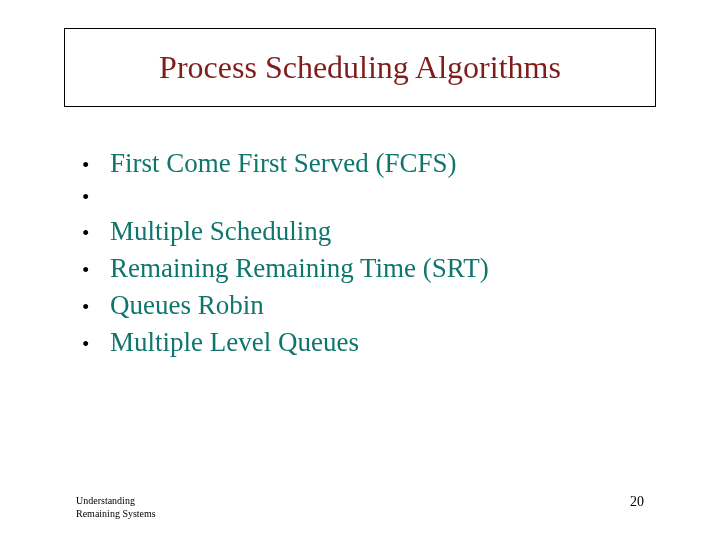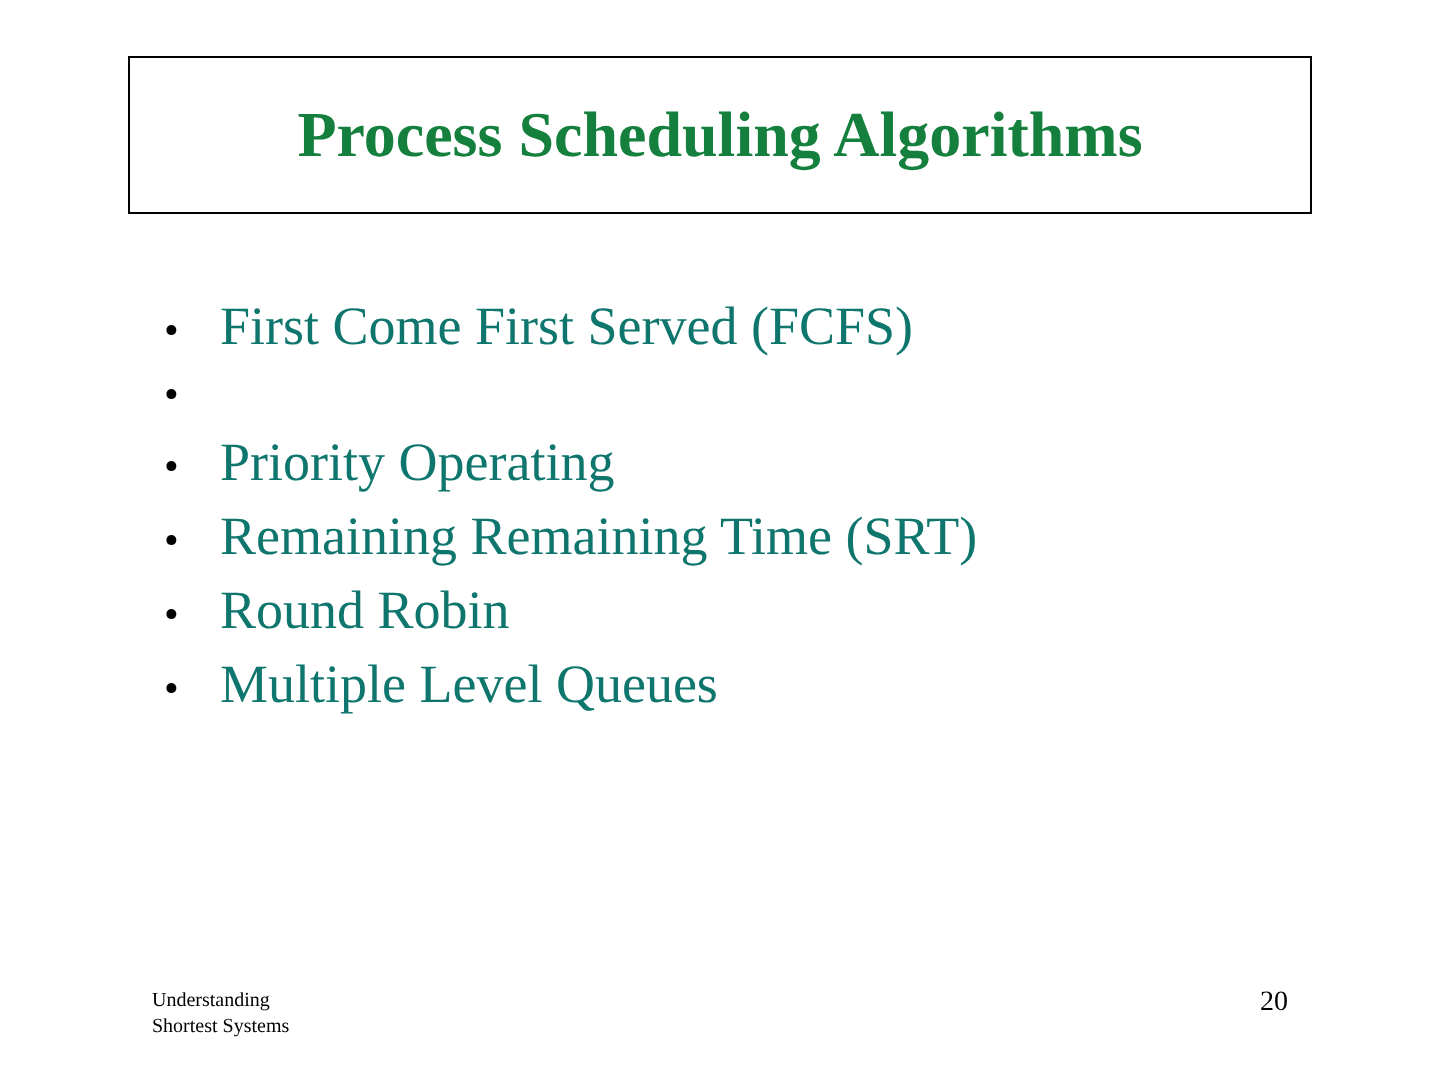--- a/index.html
+++ b/index.html
@@ -19,22 +19,22 @@
       position: absolute;
       top: 28px;
       left: 64px;
       right: 64px;
       border: 1px solid #000000;
       padding: 20px 10px;
       text-align: center;
     }
     .title-text {
       font-size: 32px;
-      font-weight: bold;
-      color: #15803d;
+      font-weight: normal;
+      color: #7f1d1d;
     }
     .bullet-list {
       position: absolute;
       top: 148px;
       left: 82px;
     }
     .bullet-item {
       display: flex;
       align-items: baseline;
       margin-bottom: 6px;
@@ -76,34 +76,34 @@
 <div class="bullet-list">
   <div class="bullet-item">
     <span class="bullet-dot">•</span>
     <span class="bullet-text">First Come First Served (FCFS)</span>
   </div>
   <div class="bullet-item">
     <span class="bullet-dot">•</span>
   </div>
   <div class="bullet-item">
     <span class="bullet-dot">•</span>
-    <span class="bullet-text">Priority Operating</span>
+    <span class="bullet-text">Multiple Scheduling</span>
   </div>
   <div class="bullet-item">
     <span class="bullet-dot">•</span>
     <span class="bullet-text">Remaining Remaining Time (SRT)</span>
   </div>
   <div class="bullet-item">
     <span class="bullet-dot">•</span>
-    <span class="bullet-text">Round Robin</span>
+    <span class="bullet-text">Queues Robin</span>
   </div>
   <div class="bullet-item">
     <span class="bullet-dot">•</span>
     <span class="bullet-text">Multiple Level Queues</span>
   </div>
 </div>
 
 <div class="footer-left">
   <div>Understanding</div>
-  <div>Shortest Systems</div>
+  <div>Remaining Systems</div>
 </div>
 
 <div class="footer-right">20</div>
 
 </body></html>

